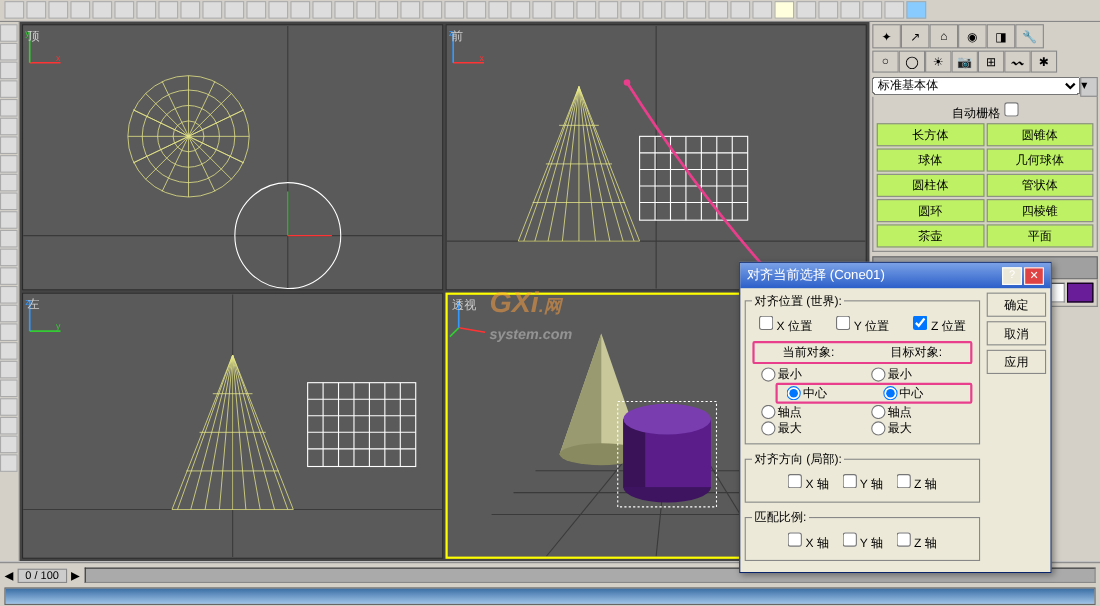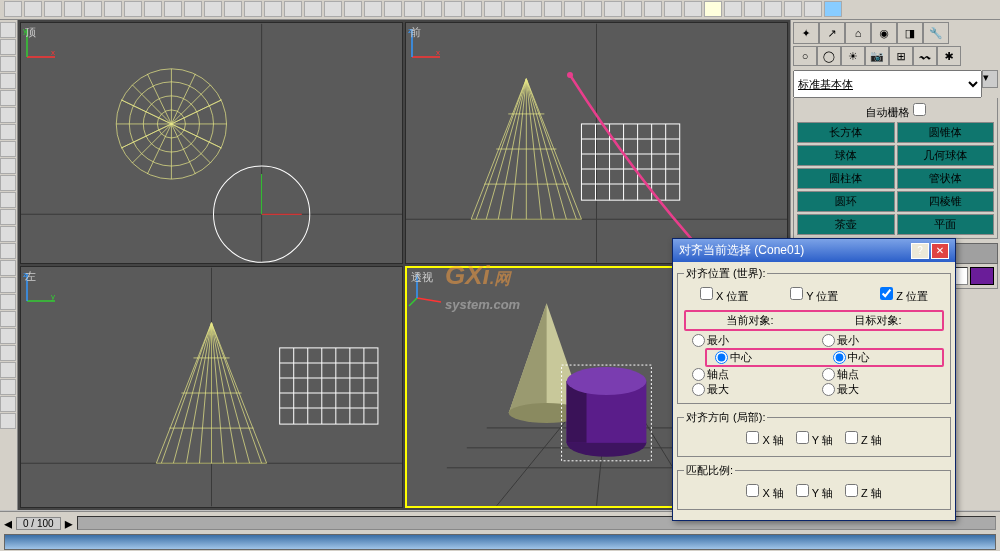--- a/index.html
+++ b/index.html
@@ -19,28 +19,28 @@
 .vp svg { position: absolute; inset: 0; width: 100%; height: 100%; }
 .axis-gizmo { position: absolute; bottom: 6px; left: 6px; }
 
 .cmd-panel { width: 210px; background: #d4d0c8; border-left: 1px solid #888; padding: 2px; font-size: 11px; }
 .cmd-tabs { display: flex; gap: 0; height: 22px; }
 .cmd-tab { width: 26px; height: 22px; border: 1px solid #888; background: #d4d0c8; display:flex; align-items:center; justify-content:center; }
 .cmd-subtabs { display: flex; gap: 0; margin-top: 2px; height: 20px; }
 .cmd-subtab { width: 24px; height: 20px; border: 1px solid #888; background: #d4d0c8; display:flex; align-items:center; justify-content:center; }
 
 .panel-dd { width: 100%; margin-top: 4px; display:flex; }
-.panel-dd select { flex:1; font-size:11px; height:28px;text-decoration:underline; }
+.panel-dd select { flex:1; font-size:11px; height:16px; }
 .panel-dd .dd-btn { width:16px; height:18px; border:1px solid #888; background:#ccc; }
 
 .rollout-header { background: #a0a0a0; color: #fff; text-align: center; font-size: 11px; padding: 2px; margin-top: 4px; border: 1px solid #666; }
 .rollout-body { border: 1px solid #888; border-top: none; padding: 3px; background: #d4d0c8; }
 .autogrid { text-align:center; font-size:11px; padding:2px; }
 .btn-grid { display: grid; grid-template-columns: 1fr 1fr; gap: 2px; }
-.btn-grid button { font-size: 11px; padding: 2px; background: #0f766e; border: 1px solid #888; }
+.btn-grid button { font-size: 11px; padding: 2px; background: #bef264; border: 1px solid #888; }
 
 .namecolor { display:flex; gap:2px; align-items:center; }
 .namecolor input { flex:1; font-size:11px; height:18px; background:#fff; border:1px inset #888; padding:0 2px; }
 .color-swatch { width:24px; height:18px; background:#6a1d99; border:1px solid #000; }
 
 
 .dialog { position: absolute; top: 238px; left: 672px; width: 284px; background: #ece9d8; border: 1px solid #0a246a; box-shadow: 2px 2px 6px rgba(0,0,0,0.4); z-index: 100; font-size: 11px; }
 .dlg-title { background: linear-gradient(#7ba2e7, #2b5fc9); color: #fff; padding: 3px 6px; font-size: 12px; display:flex; justify-content:space-between; align-items:center; }
 .dlg-title-btns { display:flex; gap:2px; }
 .dlg-tbtn { width:18px; height:16px; background:#ece9d8; border:1px solid #fff; font-size:10px; display:flex; align-items:center; justify-content:center; }
@@ -424,20 +424,25 @@
 
       <fieldset>
         <legend>匹配比例:</legend>
         <div class="axis-checks">
           <label><input type="checkbox" style=""> <span>X 轴</span></label>
           <label><input type="checkbox" style=""> <span>Y 轴</span></label>
           <label><input type="checkbox" style=""> <span>Z 轴</span></label>
         </div>
       </fieldset>
     </div>
+    <div class="dlg-right">
+      <button>确定</button>
+      <button>取消</button>
+      <button>应用</button>
+    </div>
   </div>
 </div>
 
 <div class="timeline">
   <div class="time-slider">
     <span>◂</span>
     <span class="time-box">0 / 100</span>
     <span>▸</span>
     <div class="time-track"></div>
   </div>

